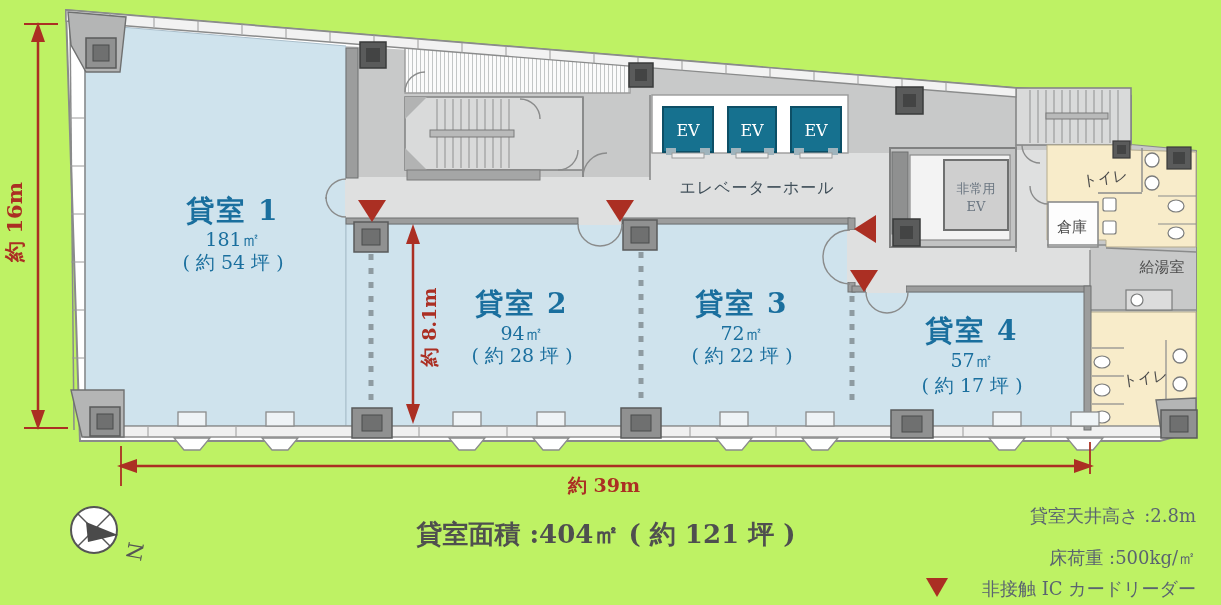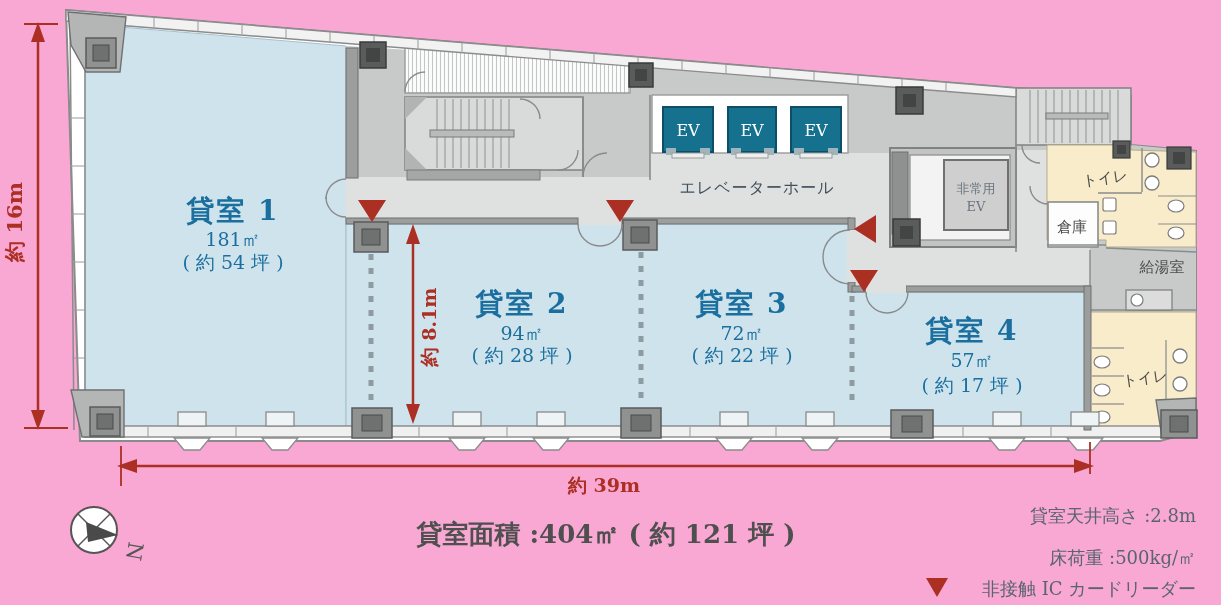--- a/index.html
+++ b/index.html
@@ -1,16 +1,16 @@
 <!DOCTYPE html>
 <html><head>
 <meta charset="utf-8">
 <style>
   html,body{margin:0;padding:0;background:#ffffff;}
-  .stage{width:1221px;height:605px;position:relative;background:#f9a8d4;overflow:hidden;
+  .stage{width:1221px;height:605px;position:relative;background:#bef264;overflow:hidden;
          font-family:"DejaVu Serif", serif;}
   svg text{font-family:"DejaVu Serif", serif;}
   .room-name{font-size:28px;font-weight:bold;fill:#1a6f9e;letter-spacing:2px;}
   .room-area{font-size:19px;fill:#1a6f9e;}
   .room-tsubo{font-size:19px;fill:#1a6f9e;}
   .ev-text{font-size:16px;fill:#ffffff;}
   .hall-text{font-size:16px;fill:#41505a;letter-spacing:1px;}
   .small-room{font-size:15px;fill:#4c4c4c;}
   .emev-text{font-size:13px;fill:#6b7681;}
   .dim-text{font-size:21px;font-weight:bold;fill:#ab2f23;}

